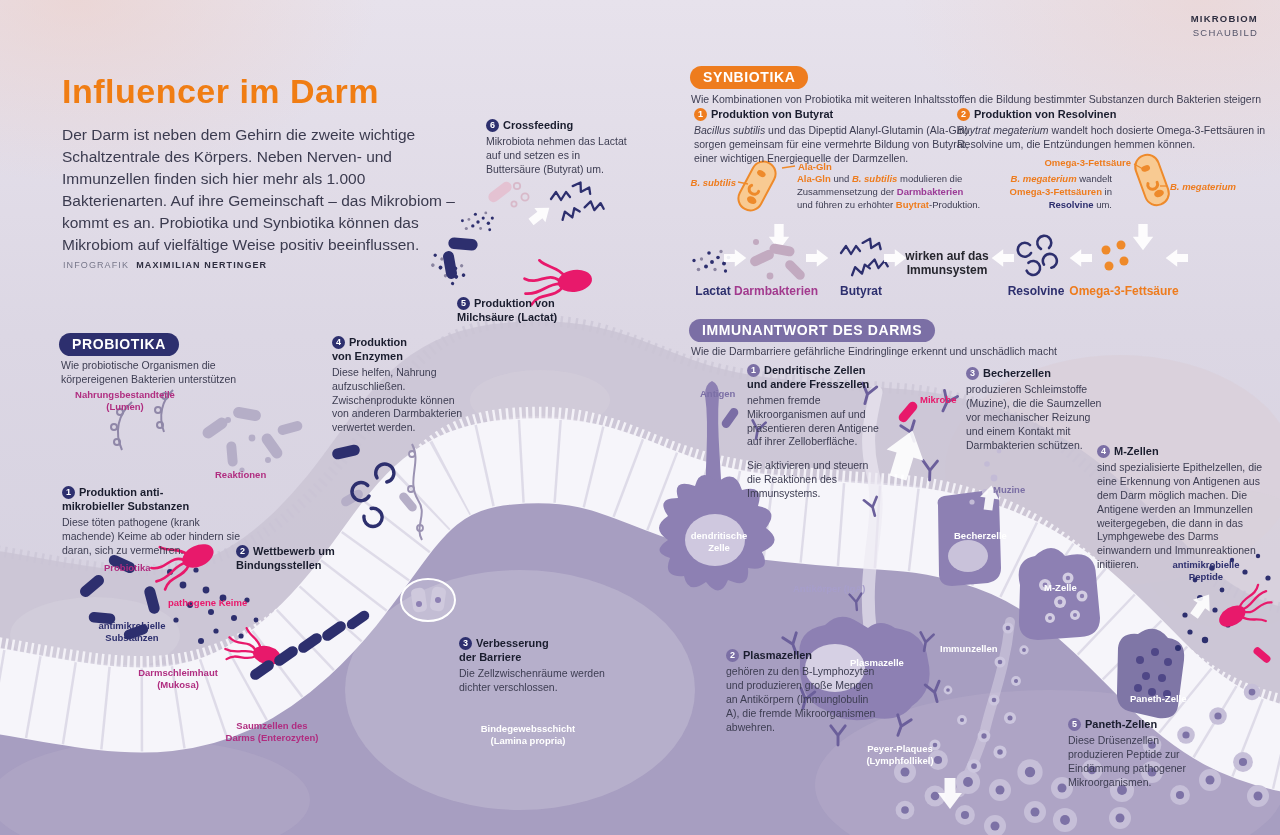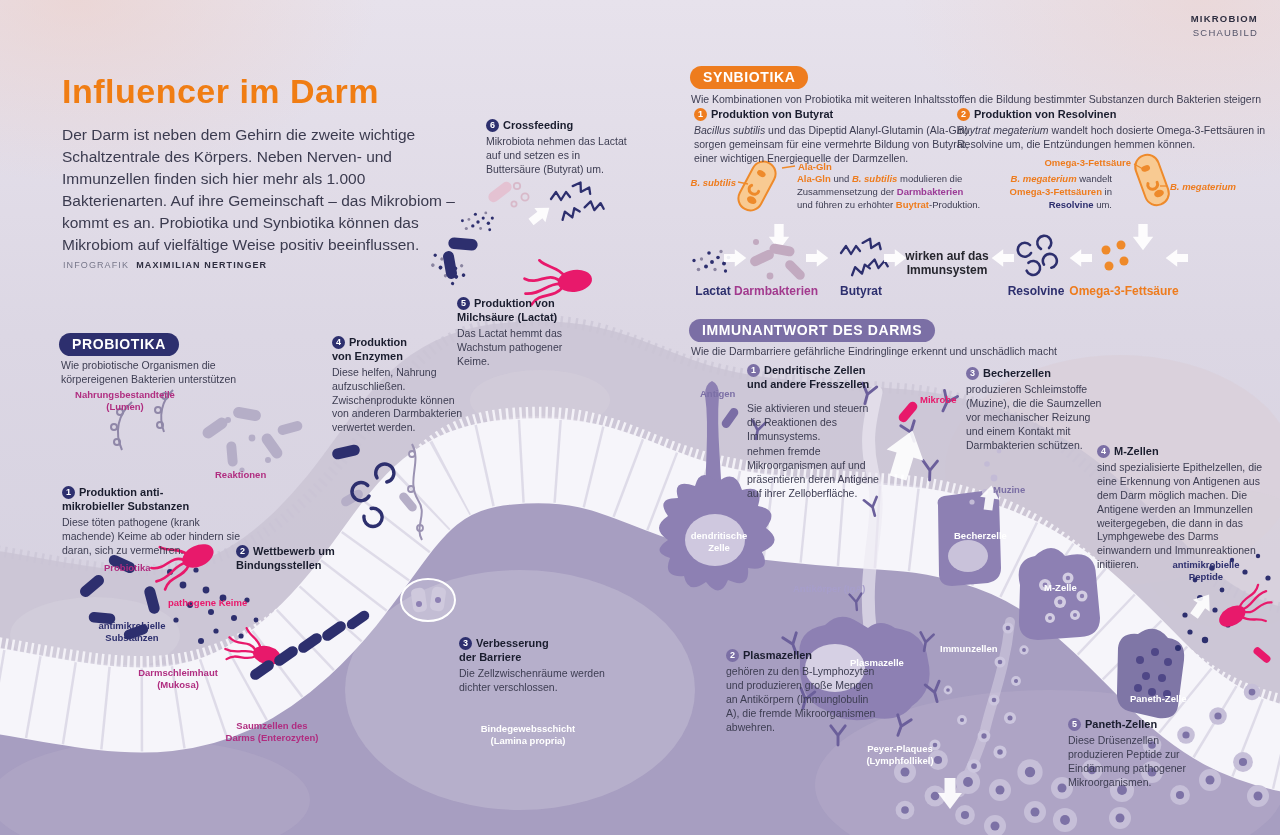--- a/index.html
+++ b/index.html
@@ -432,21 +432,20 @@
 <div class="abs flowlbl ctr" style="left:947px;top:249px;width:90px;color:#26262e;margin-left:-45px;transform:none">wirken auf das Immunsystem</div>
 <div class="abs flowlbl navytxt" style="left:1036px;top:284px">Resolvine</div>
 <div class="abs flowlbl o" style="left:1124px;top:284px">Omega-3-Fettsäure</div>
 
 <div class="abs" style="left:486px;top:119px;width:150px">
   <div class="ttl"><span class="num navy">6</span><span>Crossfeeding</span></div>
   <div class="body">Mikrobiota nehmen das Lactat auf und setzen es in Buttersäure (Butyrat) um.</div>
 </div>
 <div class="abs" style="left:457px;top:297px;width:130px">
   <div class="ttl" style="width:112px"><span class="num navy">5</span><span>Produktion von Milchsäure (Lactat)</span></div>
-  <div class="body">Das Lactat hemmt das Wachstum pathogener Keime.</div>
 </div>
 
 <div class="abs pill navy" style="left:59px;top:333px">PROBIOTIKA</div>
 <div class="abs subtitle" style="left:61px;top:359px;width:200px">Wie probiotische Organismen die körpereigenen Bakterien unterstützen</div>
 
 <div class="abs lbl magenta ctr" style="left:64px;top:389px;width:122px">Nahrungsbestandteile (Lumen)</div>
 <div class="abs lbl magenta" style="left:215px;top:469px">Reaktionen</div>
 
 <div class="abs" style="left:62px;top:486px;width:186px">
   <div class="ttl"><span class="num navy">1</span><span>Produktion anti-</span><br><span>mikrobieller Substanzen</span></div>
@@ -472,22 +471,22 @@
 
 <div class="abs lbl magenta ctr" style="left:122px;top:667px;width:112px">Darmschleimhaut (Mukosa)</div>
 <div class="abs lbl magenta ctr" style="left:224px;top:720px;width:96px">Saumzellen des Darms (Enterozyten)</div>
 <div class="abs lbl white ctr" style="left:466px;top:723px;width:124px">Bindegewebsschicht (Lamina propria)</div>
 
 <div class="abs pill purple" style="left:689px;top:319px">IMMUNANTWORT DES DARMS</div>
 <div class="abs subtitle nowrap" style="left:691px;top:345px">Wie die Darmbarriere gefährliche Eindringlinge erkennt und unschädlich macht</div>
 
 <div class="abs" style="left:747px;top:364px;width:140px">
   <div class="ttl" style="width:136px"><span class="num purple">1</span><span>Dendritische Zellen und andere Fresszellen</span></div>
+  <div class="body" style="width:138px">nehmen fremde Mikroorganismen auf und präsentieren deren Antigene auf ihrer Zelloberfläche.</div>
   <div class="body" style="width:135px;margin-top:10px">Sie aktivieren und steuern die Reaktionen des Immunsystems.</div>
-  <div class="body" style="width:138px">nehmen fremde Mikroorganismen auf und präsentieren deren Antigene auf ihrer Zelloberfläche.</div>
 </div>
 <div class="abs lbl purpletxt" style="left:700px;top:388px">Antigen</div>
 <div class="abs lbl pink" style="left:920px;top:394px">Mikrobe</div>
 
 <div class="abs" style="left:966px;top:367px;width:140px">
   <div class="ttl"><span class="num purple">3</span><span>Becherzellen</span></div>
   <div class="body" style="width:136px">produzieren Schleimstoffe (Muzine), die die Saumzellen vor mechanischer Reizung und einem Kontakt mit Darmbakterien schützen.</div>
 </div>
 <div class="abs lbl purpletxt" style="left:993px;top:484px">Muzine</div>
 

